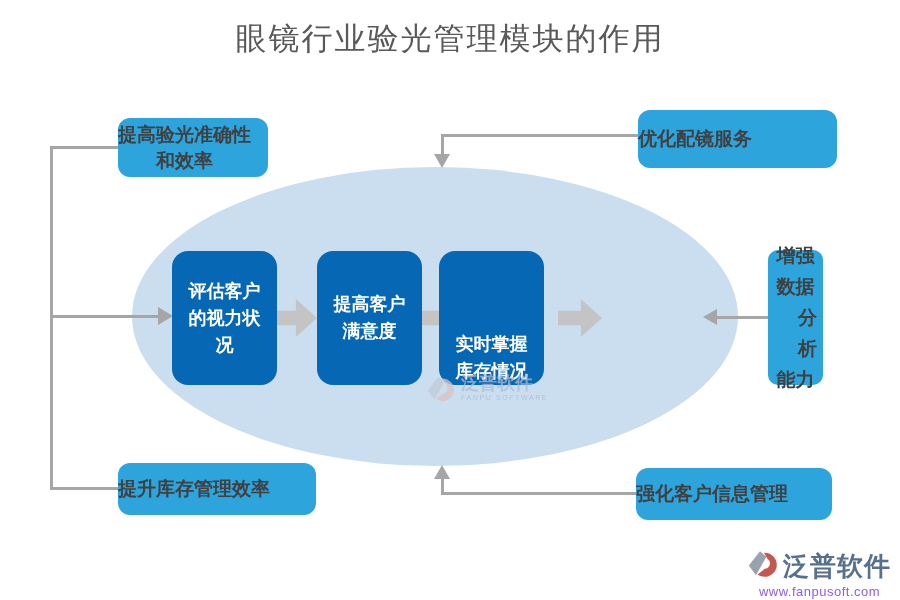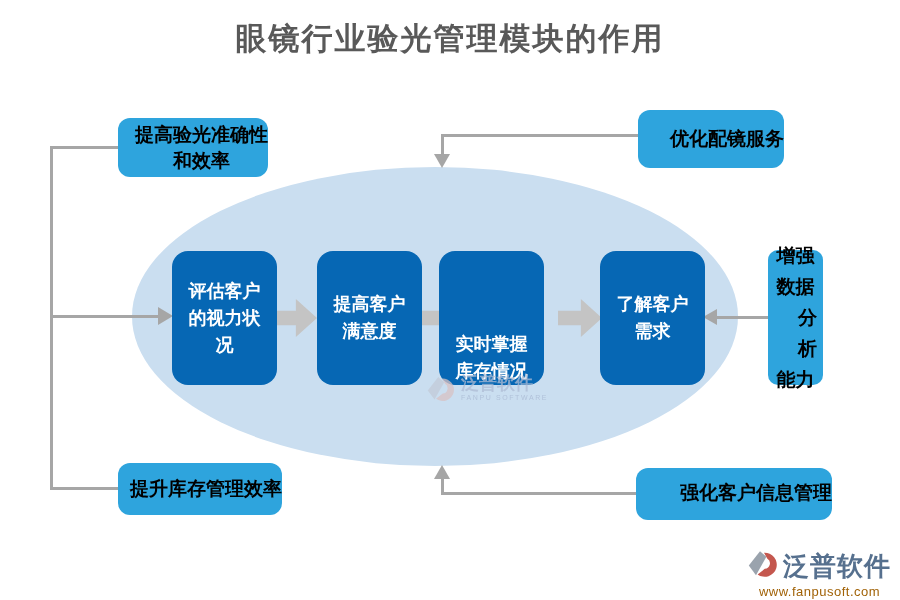--- a/index.html
+++ b/index.html
@@ -1,40 +1,40 @@
 <!DOCTYPE html>
 <html><head>
 <meta charset="utf-8">
 <style>
   html,body{margin:0;padding:0;background:#fff;}
   #stage{position:relative;width:900px;height:600px;background:#ffffff;overflow:hidden;
          font-family:"Liberation Sans","DejaVu Sans",sans-serif;}
 
   .title{position:absolute;left:0;top:18px;width:900px;text-align:center;
-         font-size:31px;font-weight:bold;color:#595959;letter-spacing:2px;}
+         font-size:31px;font-weight:normal;color:#595959;letter-spacing:2px;}
 
   
   .ellipse{position:absolute;left:132px;top:167px;width:606px;height:299px;
            background:#CADEF0;border-radius:50%;z-index:1;}
 
   
   .core{position:absolute;top:251px;width:105px;height:134px;background:#0667B4;
         border-radius:16px;z-index:4;display:flex;align-items:center;justify-content:center;}
   .core .lbl{width:76px;text-align:center;color:#fff;font-size:18px;font-weight:bold;
              line-height:27px;word-break:break-all;}
   #core1{left:172px;} #core2{left:317px;} #core3{left:439px;align-items:flex-end;} #core4{left:600px;}
 
   
   .outer{position:absolute;background:#2EA4DD;border-radius:12px;z-index:4;
-         display:flex;align-items:center;justify-content:flex-end;text-align:center;
-         color:#000000;font-size:19px;font-weight:bold;line-height:26px;}
+         display:flex;align-items:center;justify-content:flex-start;text-align:center;
+         color:#404040;font-size:19px;font-weight:bold;line-height:26px;}
   #node-tl{left:118px;top:118px;width:150px;height:59px;}
-  #node-tr{left:638px;top:110px;width:146px;height:58px;}
-  #node-bl{left:118px;top:463px;width:164px;height:52px;}
-  #node-br{left:636px;top:468px;width:196px;height:52px;font-family:Liberation Mono, monospace;}
+  #node-tr{left:638px;top:110px;width:199px;height:58px;}
+  #node-bl{left:118px;top:463px;width:198px;height:52px;}
+  #node-br{left:636px;top:468px;width:196px;height:52px;}
   #node-r{left:768px;top:250px;width:55px;height:135px;border-radius:10px;}
   #node-r .lbl{line-height:31px;}
 
   
   .line{position:absolute;background:#A6A6A6;z-index:2;}
   .tri{position:absolute;width:0;height:0;z-index:2;}
 
   
   .block-arrow{position:absolute;top:299px;width:44px;height:38px;background:#C4C4C4;z-index:3;
     clip-path:polygon(0 31%,52% 31%,52% 0,100% 50%,52% 100%,52% 69%,0 69%);}
@@ -44,21 +44,21 @@
   .watermark{position:absolute;left:427px;top:374px;z-index:5;display:flex;align-items:flex-start;
              opacity:0.75;}
   .watermark .wm-text{margin-left:4px;}
   .wm-cn{font-size:18px;font-weight:bold;color:#AEBCD4;line-height:19px;}
   .wm-en{font-size:7px;color:#A8B8D2;letter-spacing:1.6px;line-height:9px;}
 
   
   .footer{position:absolute;left:748px;top:548px;z-index:6;}
   .footer-row{display:flex;align-items:center;}
   .footer-brand{font-size:26px;font-weight:bold;color:#56708E;letter-spacing:1px;line-height:28px;}
-  .footer-url{font-size:13px;color:#a16207;text-align:center;margin-top:0px;letter-spacing:0.5px;}
+  .footer-url{font-size:13px;color:#8b5cf6;text-align:center;margin-top:0px;letter-spacing:0.5px;}
 </style>
 </head>
 <body>
 
 <div id="stage">
 
   <div class="title">眼镜行业验光管理模块的作用</div>
 
   <div class="line" style="left:50px;top:146px;width:3px;height:344px;"></div>
   <div class="line" style="left:50px;top:146px;width:68px;height:3px;"></div>
@@ -99,23 +99,20 @@
   </div>
   <div class="block-arrow" id="barrow1"></div>
   <div class="core" id="core2">
     <div class="lbl">提高客户满意度</div>
   </div>
   <div class="block-arrow" id="barrow2"></div>
   <div class="core" id="core3">
     <div class="lbl">实时掌握库存情况</div>
   </div>
   <div class="block-arrow" id="barrow3"></div>
-  <div class="core" id="core4">
-    <div class="lbl">了解客户需求</div>
-  </div>
 
   <div class="outer" id="node-tl">
     <div>
       <span style="display:block;">提高验光准确性</span>
       <span style="display:block;">和效率</span>
     </div>
   </div>
   <div class="outer" id="node-tr">
     <span>优化配镜服务</span>
   </div>

